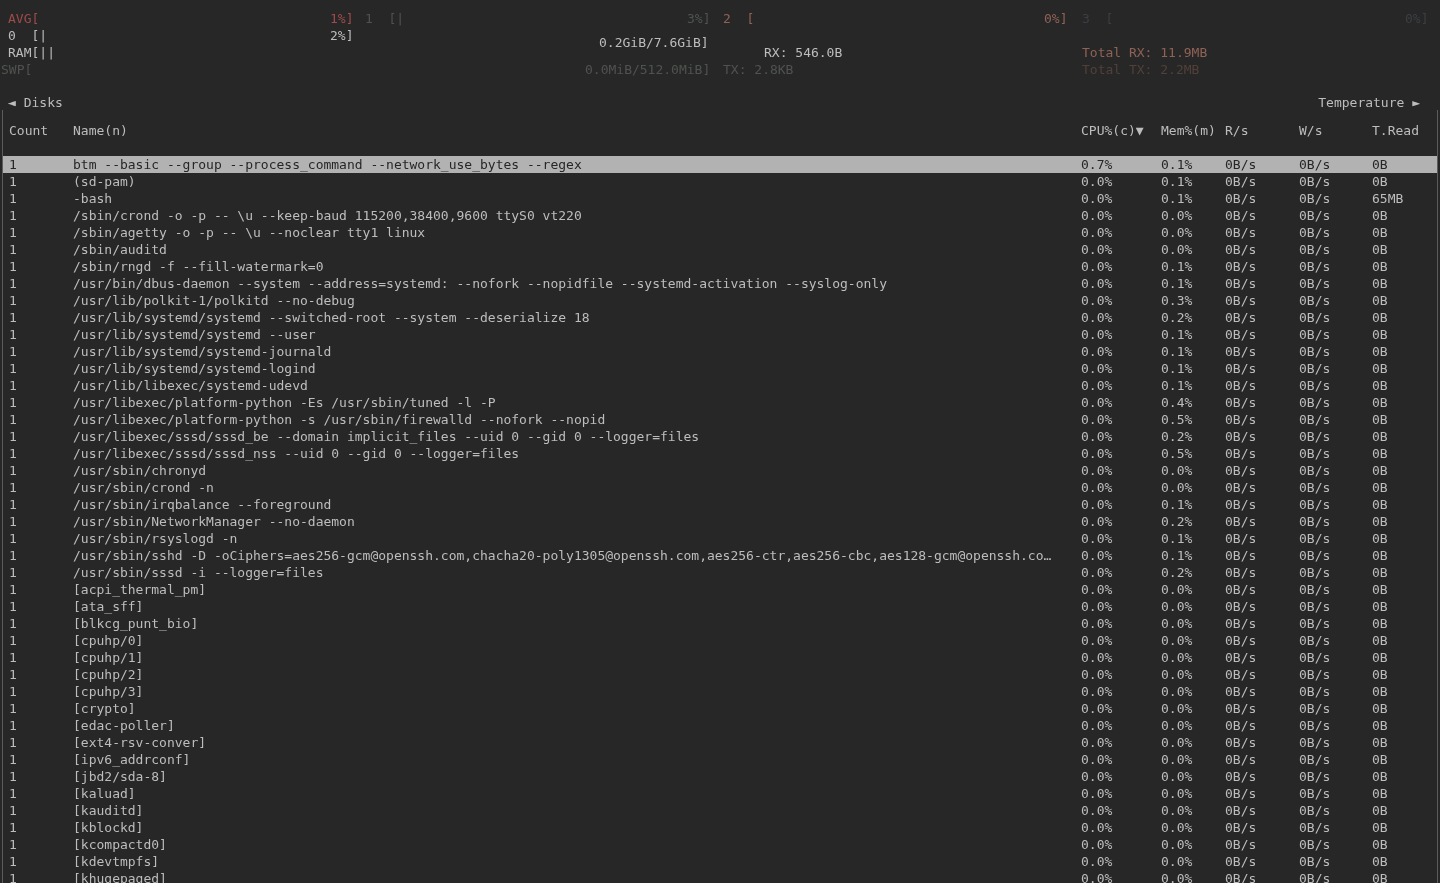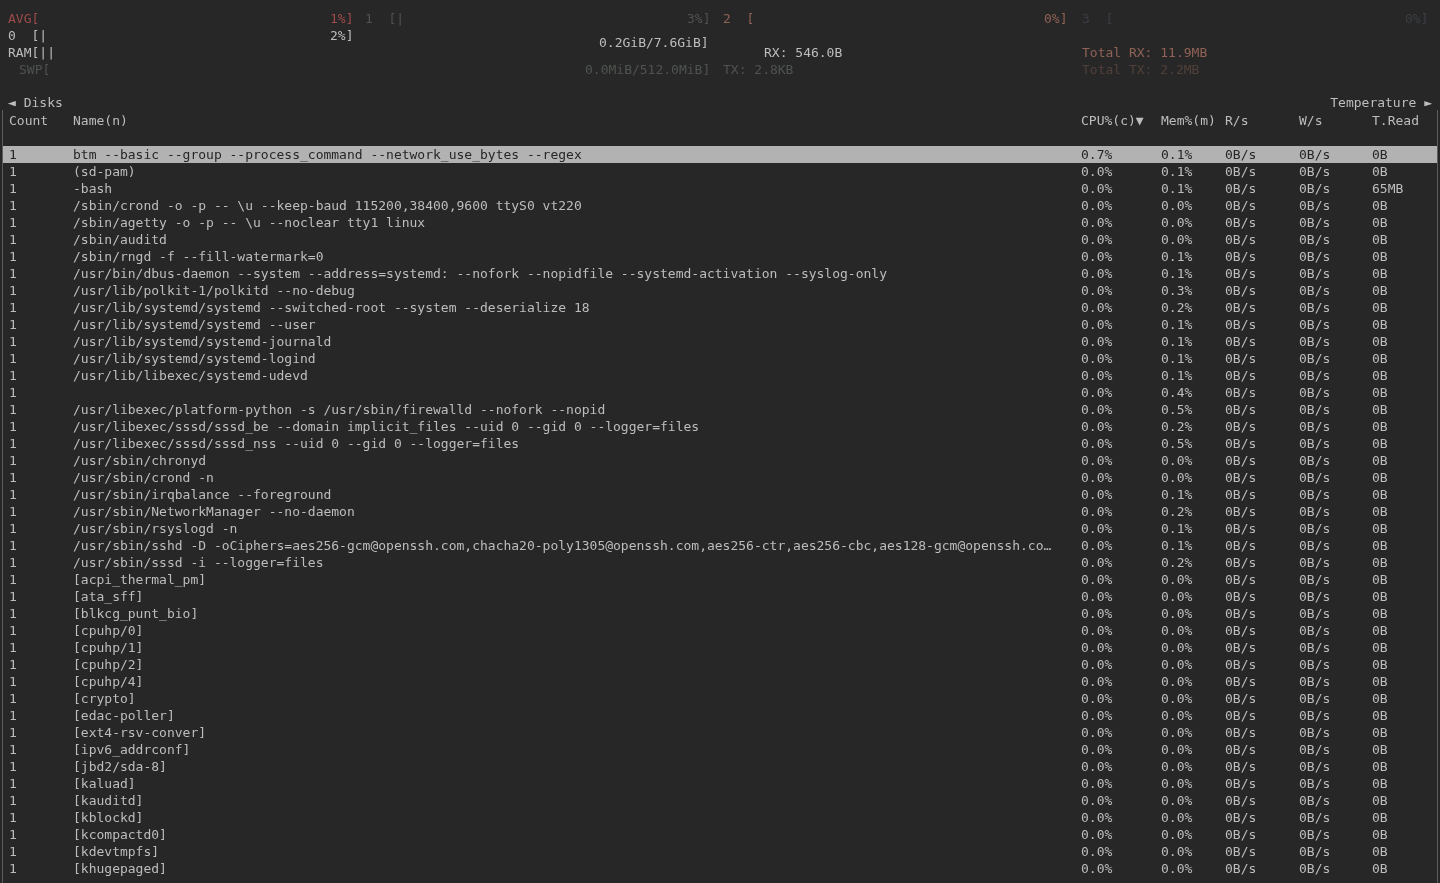--- a/index.html
+++ b/index.html
@@ -33,21 +33,21 @@
   }
   .trow{position:relative;height:17px;white-space:pre;}
   .trow span{position:absolute;top:0;white-space:pre;}
   .c-count{left:6px;}
   .c-name{left:70px;width:1004px;overflow:hidden;}
   .c-cpu{left:1078px;}
   .c-mem{left:1150px;padding-left:8px;}
   .c-rs{left:1222px;}
   .c-ws{left:1296px;}
   .c-tread{left:1369px;}
-  .thead{margin-top:2px;}
+  .thead{margin-top:12px;}
   .spacer{height:17px;}
   .trow.selected{background:var(--hl-bg);color:var(--hl-fg);}
 </style>
 </head>
 <body>
 
 <div>
 
   <span class="abs red" style="left:8px;top:10px;">AVG[</span>
   <span class="abs red" style="left:330px;top:10px;">1%]</span>
@@ -59,28 +59,28 @@
   <span class="abs vdim" style="left:1405px;top:10px;">0%]</span>
 
   <span class="abs fg" style="left:8px;top:27px;">0  [|</span>
   <span class="abs fg" style="left:330px;top:27px;">2%]</span>
 
   <span class="abs fg" style="left:8px;top:44px;">RAM[||</span>
   <span class="abs fg" style="left:599px;top:34px;">0.2GiB/7.6GiB]</span>
   <span class="abs fg" style="left:764px;top:44px;">RX: 546.0B</span>
   <span class="abs salmon" style="left:1082px;top:44px;">Total RX: 11.9MB</span>
 
-  <span class="abs dim" style="left:19px;top:61px;">SWP[</span>
+  <span class="abs dim" style="left:1px;top:61px;">SWP[</span>
   <span class="abs dim" style="left:585px;top:61px;">0.0MiB/512.0MiB]</span>
   <span class="abs dim" style="left:723px;top:61px;">TX: 2.8KB</span>
   <span class="abs dimsalmon" style="left:1082px;top:61px;">Total TX: 2.2MB</span>
 </div>
 
 <span class="abs fg" style="left:8px;top:94px;">◄ Disks</span>
-<span class="abs fg" style="right:8px;top:94px;">Temperature ►</span>
+<span class="abs fg" style="right:20px;top:94px;">Temperature ►</span>
 
 <div class="ptable">
   <div class="trow thead">
     <span class="c-count">Count</span>
     <span class="c-name">Name(n)</span>
     <span class="c-cpu">CPU%(c)▼</span>
     <span class="c-mem">Mem%(m)</span>
     <span class="c-rs">R/s</span>
     <span class="c-ws">W/s</span>
     <span class="c-tread">T.Read</span>
@@ -208,20 +208,21 @@
     <span class="c-count">1</span>
     <span class="c-name">/usr/lib/libexec/systemd-udevd</span>
     <span class="c-cpu">0.0%</span>
     <span class="c-mem">0.1%</span>
     <span class="c-rs">0B/s</span>
     <span class="c-ws">0B/s</span>
     <span class="c-tread">0B</span>
   </div>
       <div class="trow">
     <span class="c-count">1</span>
+    <span class="c-name">/usr/libexec/platform-python -Es /usr/sbin/tuned -l -P</span>
     <span class="c-cpu">0.0%</span>
     <span class="c-mem">0.4%</span>
     <span class="c-rs">0B/s</span>
     <span class="c-ws">0B/s</span>
     <span class="c-tread">0B</span>
   </div>
       <div class="trow">
     <span class="c-count">1</span>
     <span class="c-name">/usr/libexec/platform-python -s /usr/sbin/firewalld --nofork --nopid</span>
     <span class="c-cpu">0.0%</span>
@@ -360,21 +361,21 @@
     <span class="c-count">1</span>
     <span class="c-name">[cpuhp/2]</span>
     <span class="c-cpu">0.0%</span>
     <span class="c-mem">0.0%</span>
     <span class="c-rs">0B/s</span>
     <span class="c-ws">0B/s</span>
     <span class="c-tread">0B</span>
   </div>
       <div class="trow">
     <span class="c-count">1</span>
-    <span class="c-name">[cpuhp/4]</span>
+    <span class="c-name">[cpuhp/3]</span>
     <span class="c-cpu">0.0%</span>
     <span class="c-mem">0.0%</span>
     <span class="c-rs">0B/s</span>
     <span class="c-ws">0B/s</span>
     <span class="c-tread">0B</span>
   </div>
       <div class="trow">
     <span class="c-count">1</span>
     <span class="c-name">[crypto]</span>
     <span class="c-cpu">0.0%</span>

